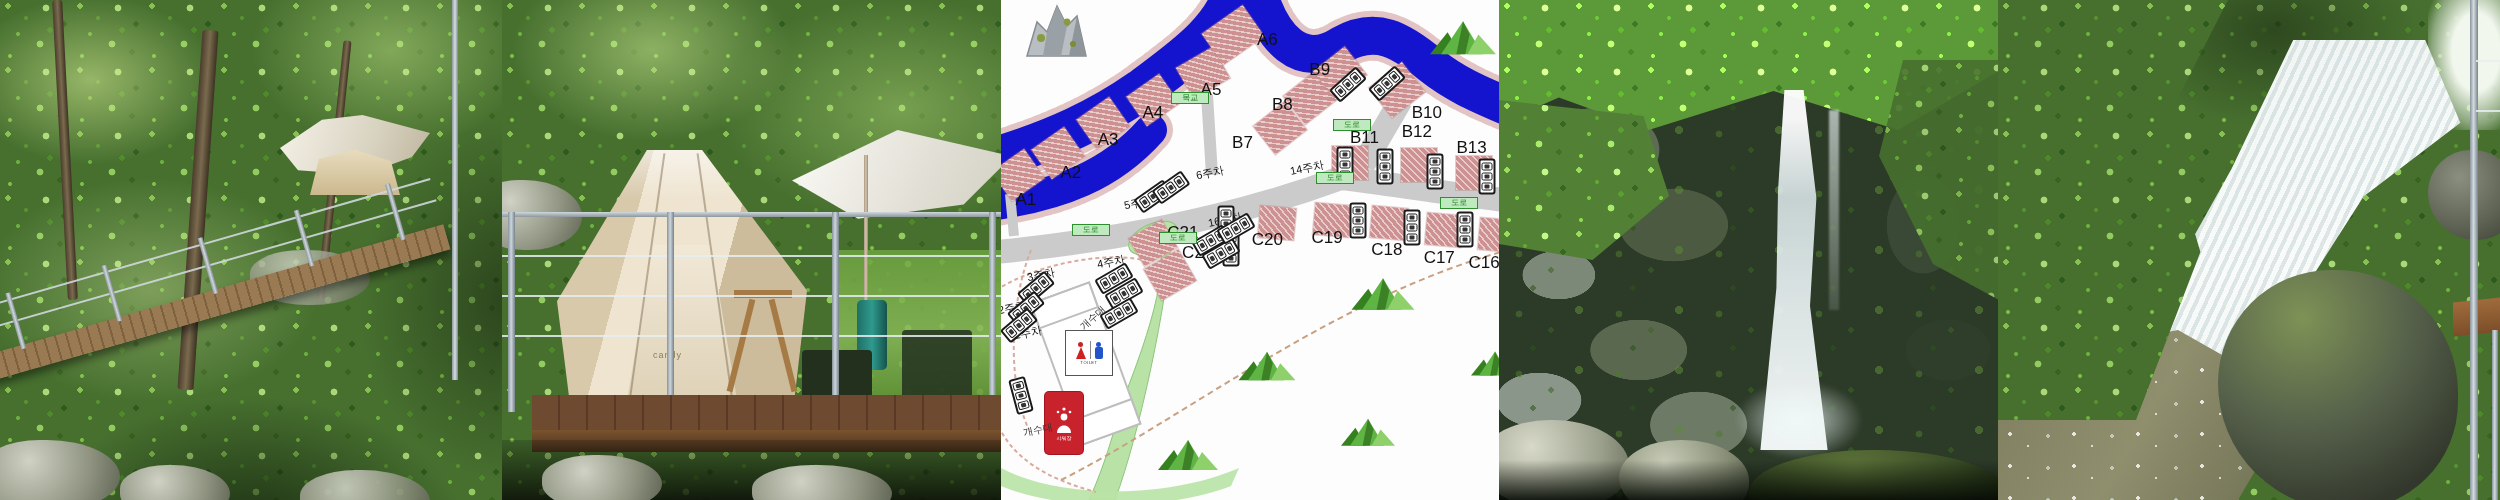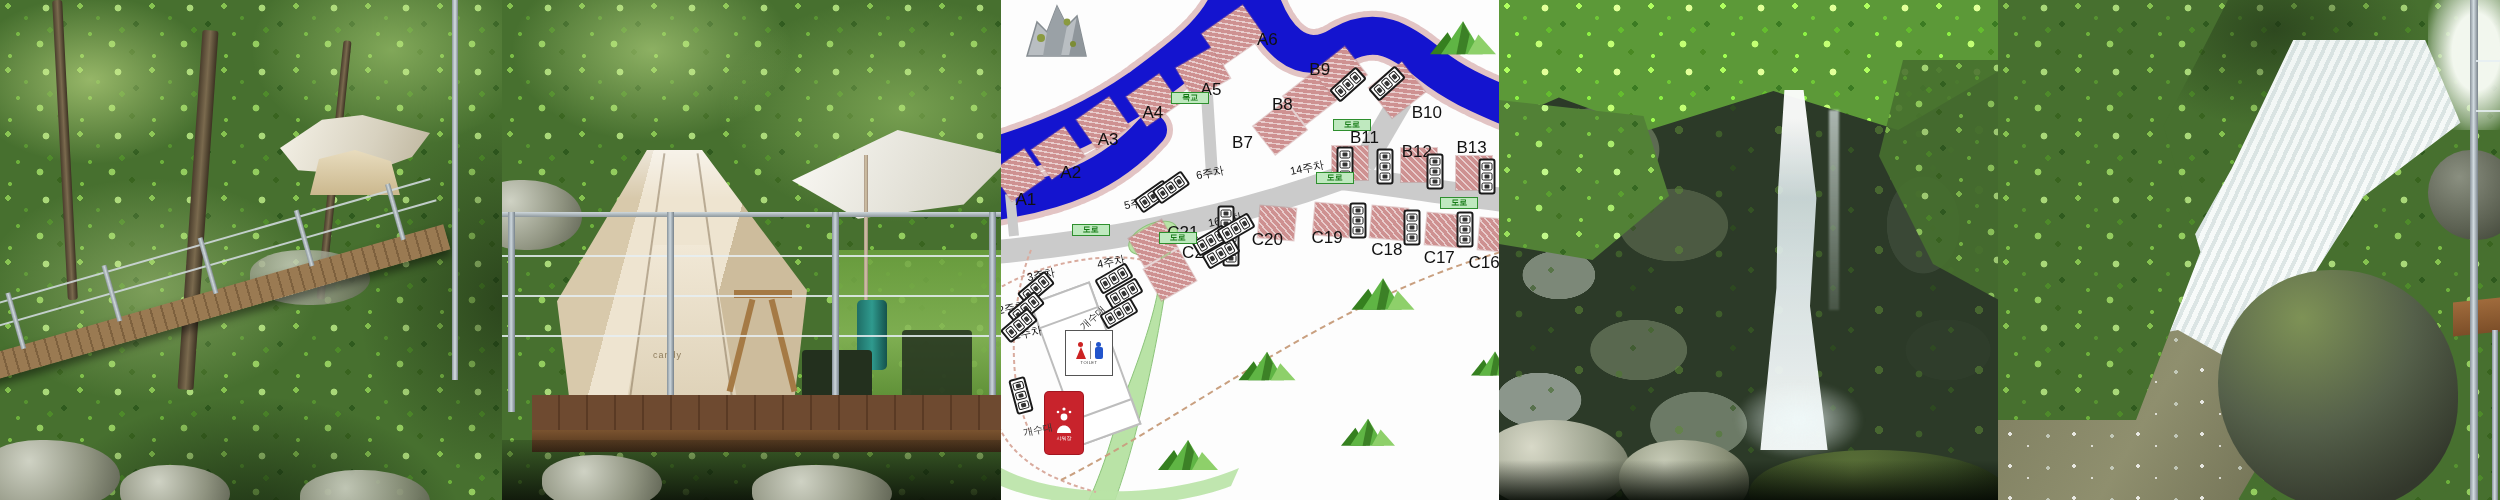--- a/index.html
+++ b/index.html
@@ -67,21 +67,21 @@
   
   .map-label{position:absolute;color:#111;font-weight:400;white-space:nowrap;transform:translate(-50%,-50%);}
   .site-rect{position:absolute;background:
      repeating-linear-gradient(45deg,rgba(255,255,255,.55) 0 1.5px,transparent 1.5px 5px),#ce9191;
      box-shadow:0 0 0 1px rgba(180,120,120,.35);}
   .car-bar{position:absolute;display:flex;gap:2px;align-items:center;justify-content:center;
      background:#fff;border:2px solid #1a1a1a;border-radius:3px;padding:1px 2px;}
   .car-cell{width:6px;height:9px;border:1.5px solid #1a1a1a;border-radius:2px;background:#fff;position:relative;}
   .car-cell::after{content:"";position:absolute;left:1px;right:1px;top:2px;bottom:2px;background:#333;border-radius:1px;}
   .green-tag{position:absolute;transform:translate(-50%,-50%);background:#bfe9bf;color:#157a15;
-     border:1px solid #2e8f2e;font-size:8px;line-height:1;padding:1px 10px;font-weight:700;white-space:nowrap;}
+     border:1px solid #2e8f2e;font-size:8px;line-height:1;padding:1px 10px;font-weight:400;white-space:nowrap;}
   .sink-tag{position:absolute;color:#333;font-size:10px;white-space:nowrap;transform-origin:center;}
   .toilet-box{position:absolute;background:#fff;border:1.5px solid #555;display:flex;flex-direction:column;align-items:center;justify-content:center;}
   .tfigs{display:flex;align-items:center;gap:4px;}
   .tdivider{width:1px;height:18px;background:#888;}
   .fig{display:flex;flex-direction:column;align-items:center;}
   .fig .head{width:5px;height:5px;border-radius:50%;}
   .fig-f .head{background:#c22;}
   .fig-f .bodyy{width:0;height:0;border-left:5px solid transparent;border-right:5px solid transparent;border-bottom:12px solid #c22;}
   .fig-m .head{background:#25c;}
   .fig-m .bodyy{width:8px;height:12px;background:#25c;border-radius:2px;}
@@ -277,21 +277,21 @@
         <div class="map-label" style="left: 241.53px; top: 142.5px; font-size: 17px;">B7</div>
         <div class="site-rect" style="left: 288.76px; top: 79.5px; width: 40px; height: 36px; transform: rotate(-38deg);"></div>
         <div class="map-label" style="left: 281.37px; top: 105px; font-size: 17px;">B8</div>
         <div class="site-rect" style="left: 318.64px; top: 54.5px; width: 40px; height: 36px; transform: rotate(-38deg);"></div>
         <div class="map-label" style="left: 318.72px; top: 70px; font-size: 17px;">B9</div>
         <div class="site-rect" style="left: 374.91px; top: 71px; width: 42px; height: 38px; transform: rotate(-38deg);"></div>
         <div class="map-label" style="left: 425.79px; top: 112.5px; font-size: 17px;">B10</div>
         <div class="site-rect" style="left: 330.6px; top: 145.5px; width: 36px; height: 34px; transform: rotate(0deg);"></div>
         <div class="map-label" style="left: 363.54px; top: 137.5px; font-size: 17px;">B11</div>
         <div class="site-rect" style="left: 400.32px; top: 148px; width: 36px; height: 34px; transform: rotate(0deg);"></div>
-        <div class="map-label" style="left: 415.83px; top: 152px; font-size: 17px;">B12</div>
+        <div class="map-label" style="left: 415.83px; top: 132px; font-size: 17px;">B12</div>
         <div class="site-rect" style="left: 455.1px; top: 155.5px; width: 36px; height: 34px; transform: rotate(0deg);"></div>
         <div class="map-label" style="left: 470.61px; top: 147.5px; font-size: 17px;">B13</div>
         <div class="site-rect" style="left: 149.32px; top: 257px; width: 40px; height: 36px; transform: rotate(-30deg);"></div>
         <div class="map-label" style="left: 196.71px; top: 252.5px; font-size: 17px;">C22</div>
         <div class="site-rect" style="left: 132.89px; top: 226.5px; width: 38px; height: 32px; transform: rotate(-30deg);"></div>
         <div class="map-label" style="left: 181.77px; top: 232.5px; font-size: 17px;">C21</div>
         <div class="site-rect" style="left: 258.39px; top: 206.5px; width: 36px; height: 32px; transform: rotate(5deg);"></div>
         <div class="map-label" style="left: 266.43px; top: 240px; font-size: 17px;">C20</div>
         <div class="site-rect" style="left: 313.17px; top: 204px; width: 36px; height: 32px; transform: rotate(5deg);"></div>
         <div class="map-label" style="left: 326.19px; top: 237.5px; font-size: 17px;">C19</div>

